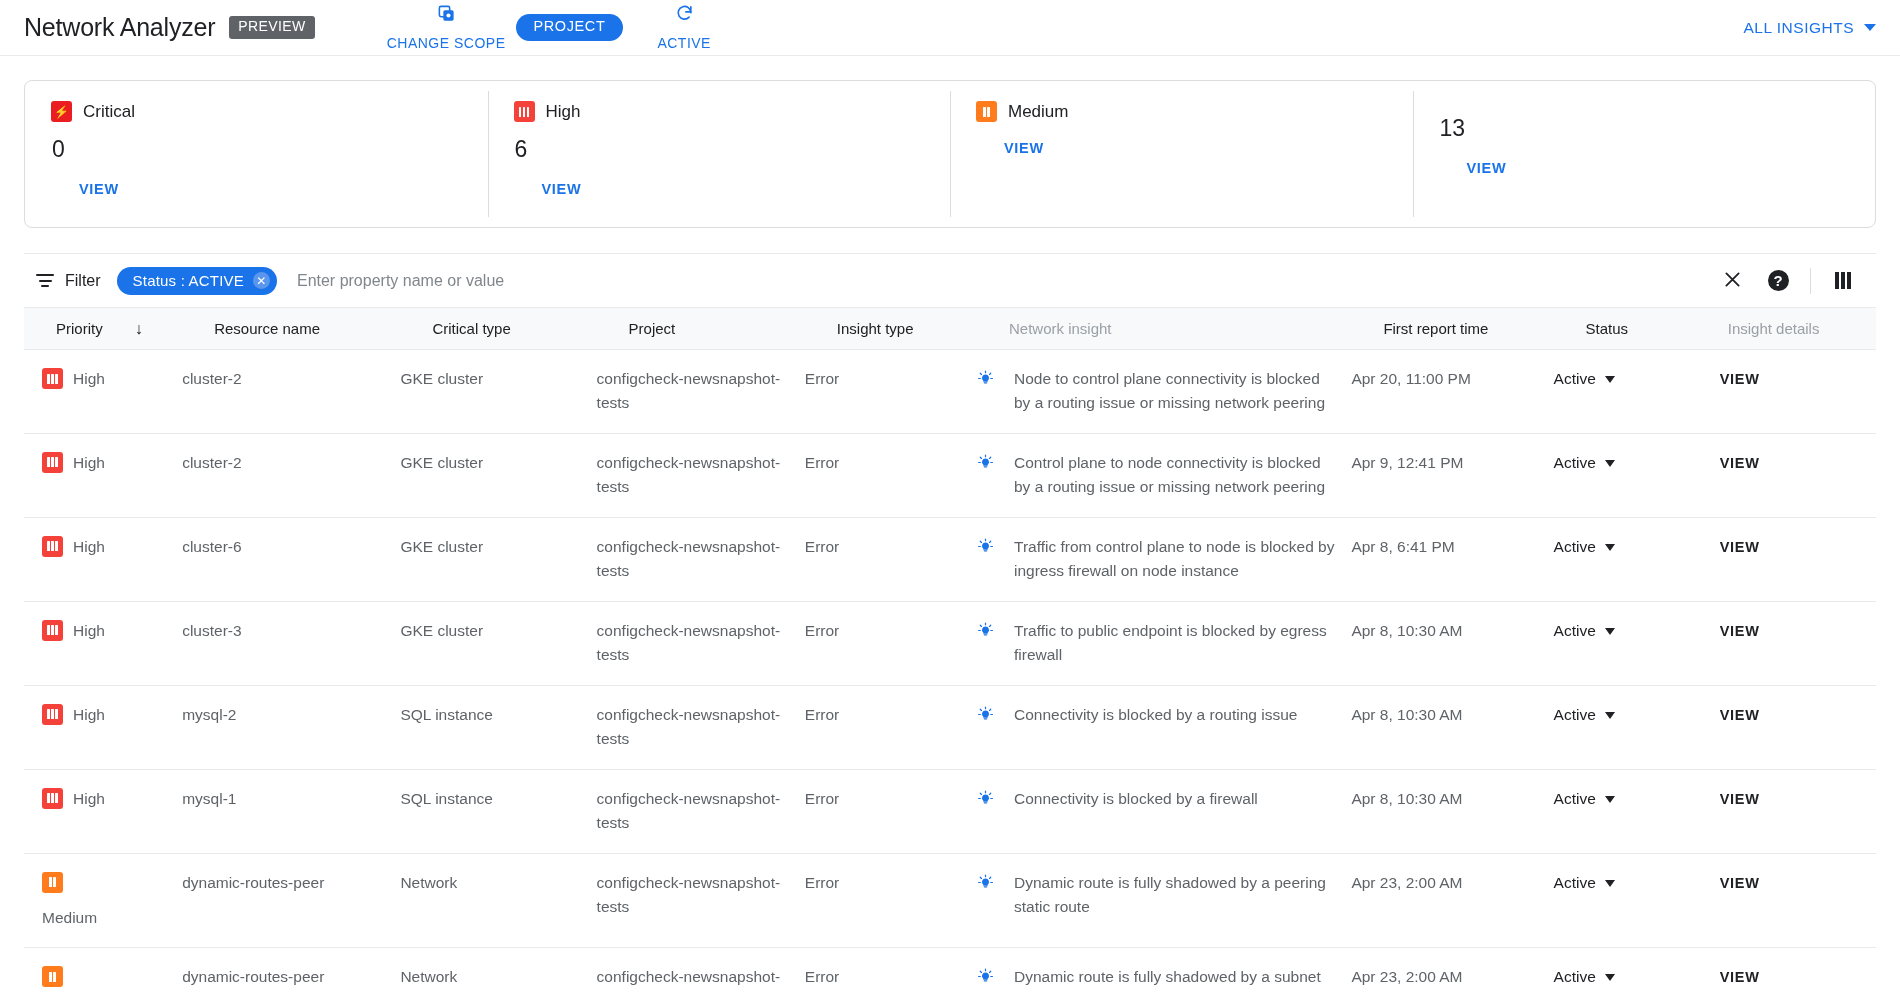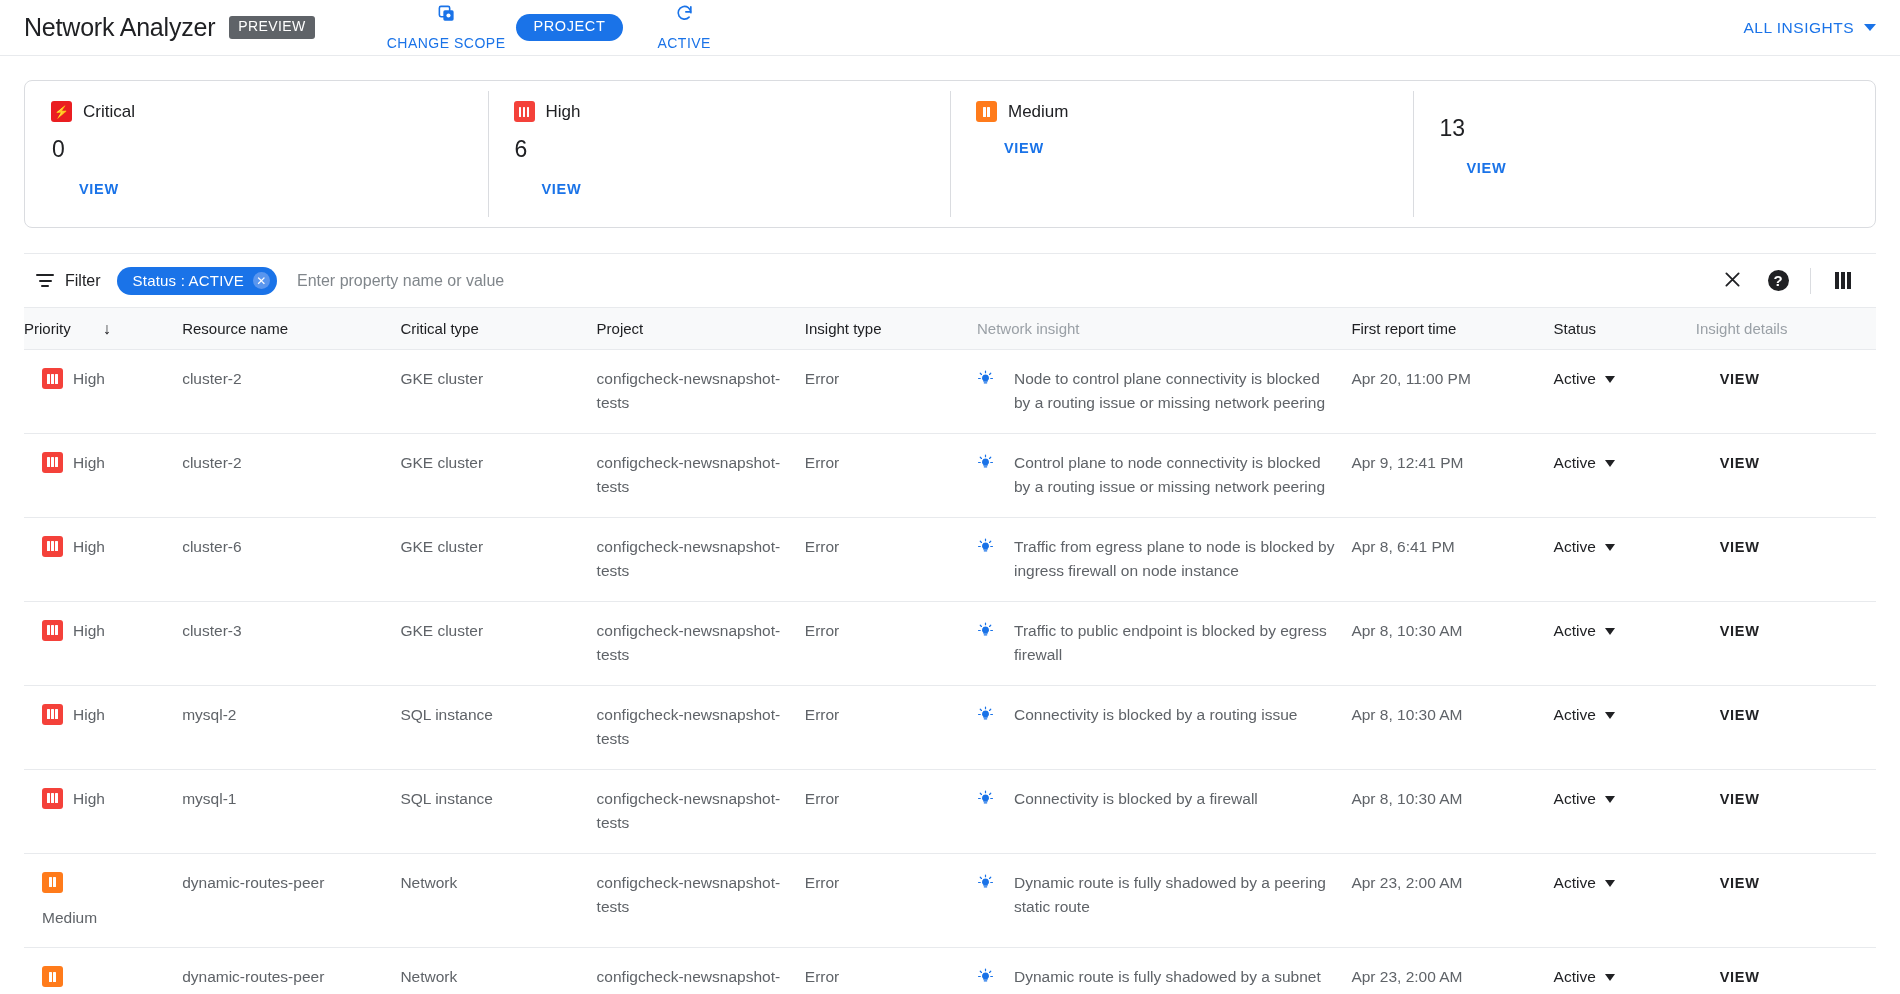--- a/index.html
+++ b/index.html
@@ -254,21 +254,21 @@
   table.insights thead th.muted { color: #9aa0a6; font-weight: 400; }
   th.c-priority { width: 158px; padding-left: 18px; }
   th.c-resname  { width: 218px; }
   th.c-restype  { width: 196px; }
   th.c-project  { width: 208px; }
   th.c-instype  { width: 172px; }
   th.c-insight  { width: 374px; }
   th.c-time     { width: 202px; }
   th.c-status   { width: 142px; }
   th.c-details  { width: 180px; }
-  .th-inner { display: flex; align-items: center; gap: 32px; }
+  .th-inner { display: flex; align-items: center; gap: 32px; margin-left: 32px; }
   .sort-arrow { font-size: 16px; color: #202124; line-height: 1; }
 
   table.insights tbody td {
     font-size: 15.5px;
     color: #5f6368;
     padding: 17px 14px 17px 0;
     vertical-align: top;
     border-bottom: 1px solid #e8eaed;
     line-height: 1.58;
   }
@@ -535,21 +535,21 @@
           <td>GKE cluster</td>
           <td>configcheck-newsnapshot-tests</td>
           <td>Error</td>
           <td>
             <div class="insight-cell">
               <svg width="17" height="17" viewBox="0 0 24 24" class="bulb">
                 <path d="M12 6.2a5 5 0 0 0-3.1 8.9v1.6h6.2v-1.6A5 5 0 0 0 12 6.2z" fill="#1a73e8"></path>
                 <rect x="9.4" y="17.4" width="5.2" height="1.5" rx="0.7" fill="#1a73e8"></rect>
                 <path d="M12 1.4v2.4M4.6 4.6l1.7 1.7M19.4 4.6l-1.7 1.7M2.2 12h2.4M19.4 12h2.4" stroke="#1a73e8" stroke-width="1.7" stroke-linecap="round"></path>
               </svg>
-              <span>Traffic from egress plane to node is blocked by ingress firewall on node instance</span>
+              <span>Traffic from control plane to node is blocked by ingress firewall on node instance</span>
             </div>
           </td>
           <td>Apr 8, 6:41 PM</td>
           <td>
             <div class="status-cell">
               <span>Active</span>
               <span class="caret"></span>
             </div>
           </td>
           <td><span class="row-view">VIEW</span></td>

